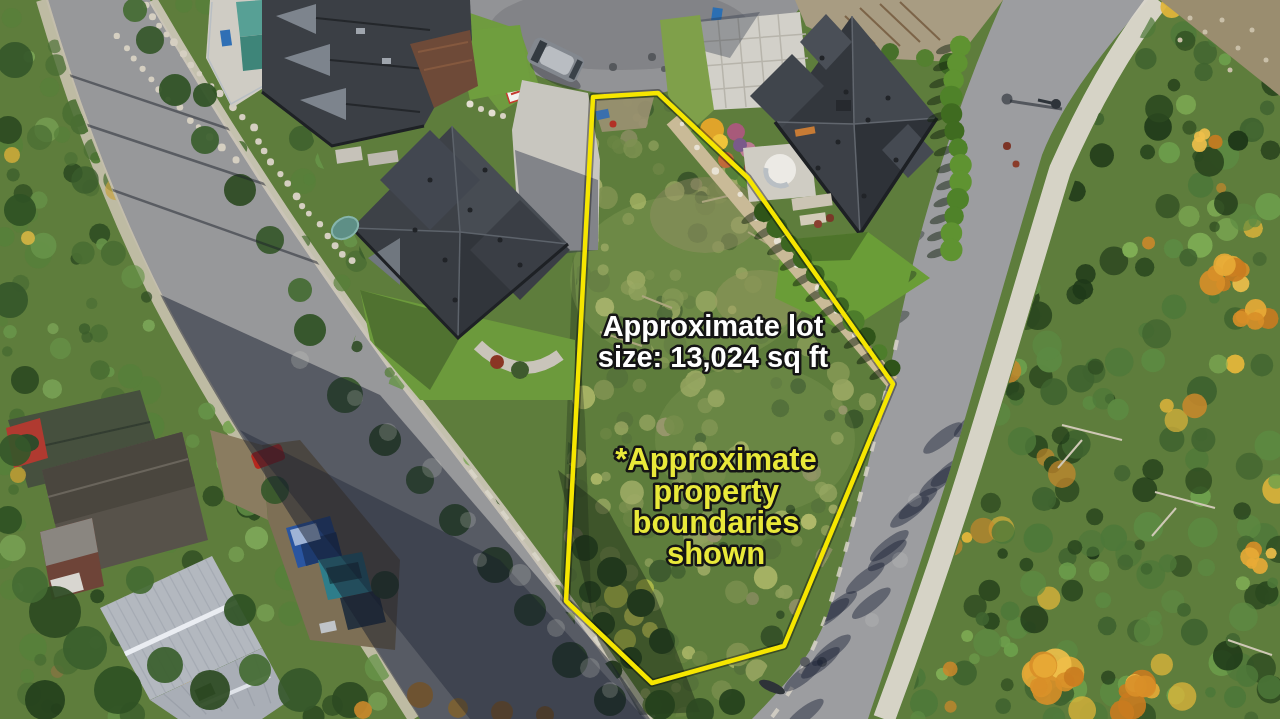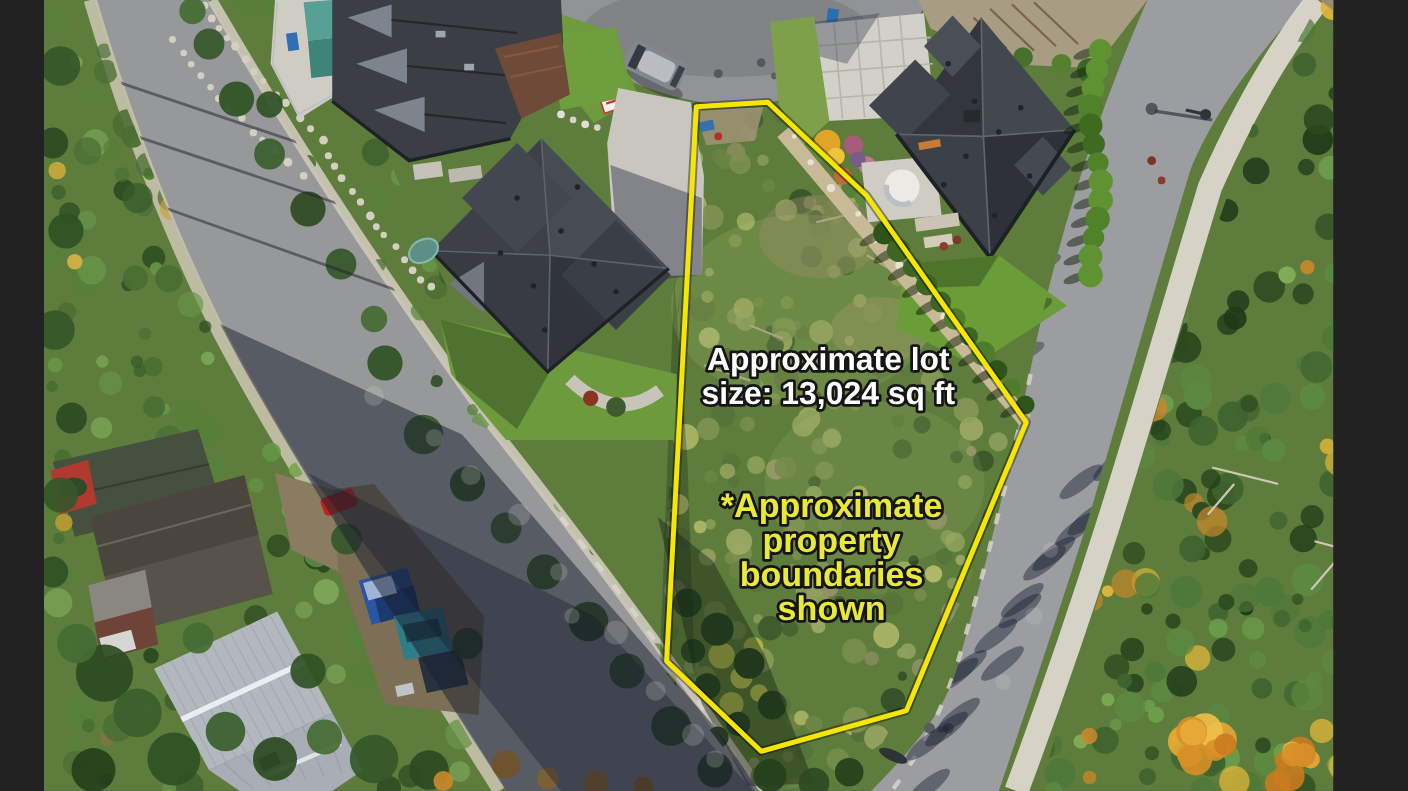--- a/index.html
+++ b/index.html
@@ -1,17 +1,17 @@
 <!DOCTYPE html>
 <html><head>
 <meta charset="utf-8">
 <style>
   html,body{margin:0;padding:0;background:#222;}
-  .stage{width:1172px;height:719px;position:relative;overflow:hidden;
-         font-family:"Liberation Sans", sans-serif;margin-left:40px;}
+  .stage{width:1280px;height:719px;position:relative;overflow:hidden;
+         font-family:"Liberation Sans", sans-serif;}
   svg{display:block}
   .lbl{font-family:"Liberation Sans", sans-serif;font-weight:600;
        text-anchor:middle;paint-order:stroke;stroke:#151515;
        stroke-linejoin:round;stroke-linecap:round;}
   .lbl-white{fill:#ffffff;stroke-width:5px;font-size:29px;}
   .lbl-yellow{fill:#e9e93a;stroke-width:5px;font-size:31px;}
   .boundary-under{fill:none;stroke:rgba(0,0,0,0.38);stroke-width:8;stroke-linejoin:round;}
   .boundary{fill:none;stroke:#f6e600;stroke-width:4.5;stroke-linejoin:round;}
 </style>
 </head>

